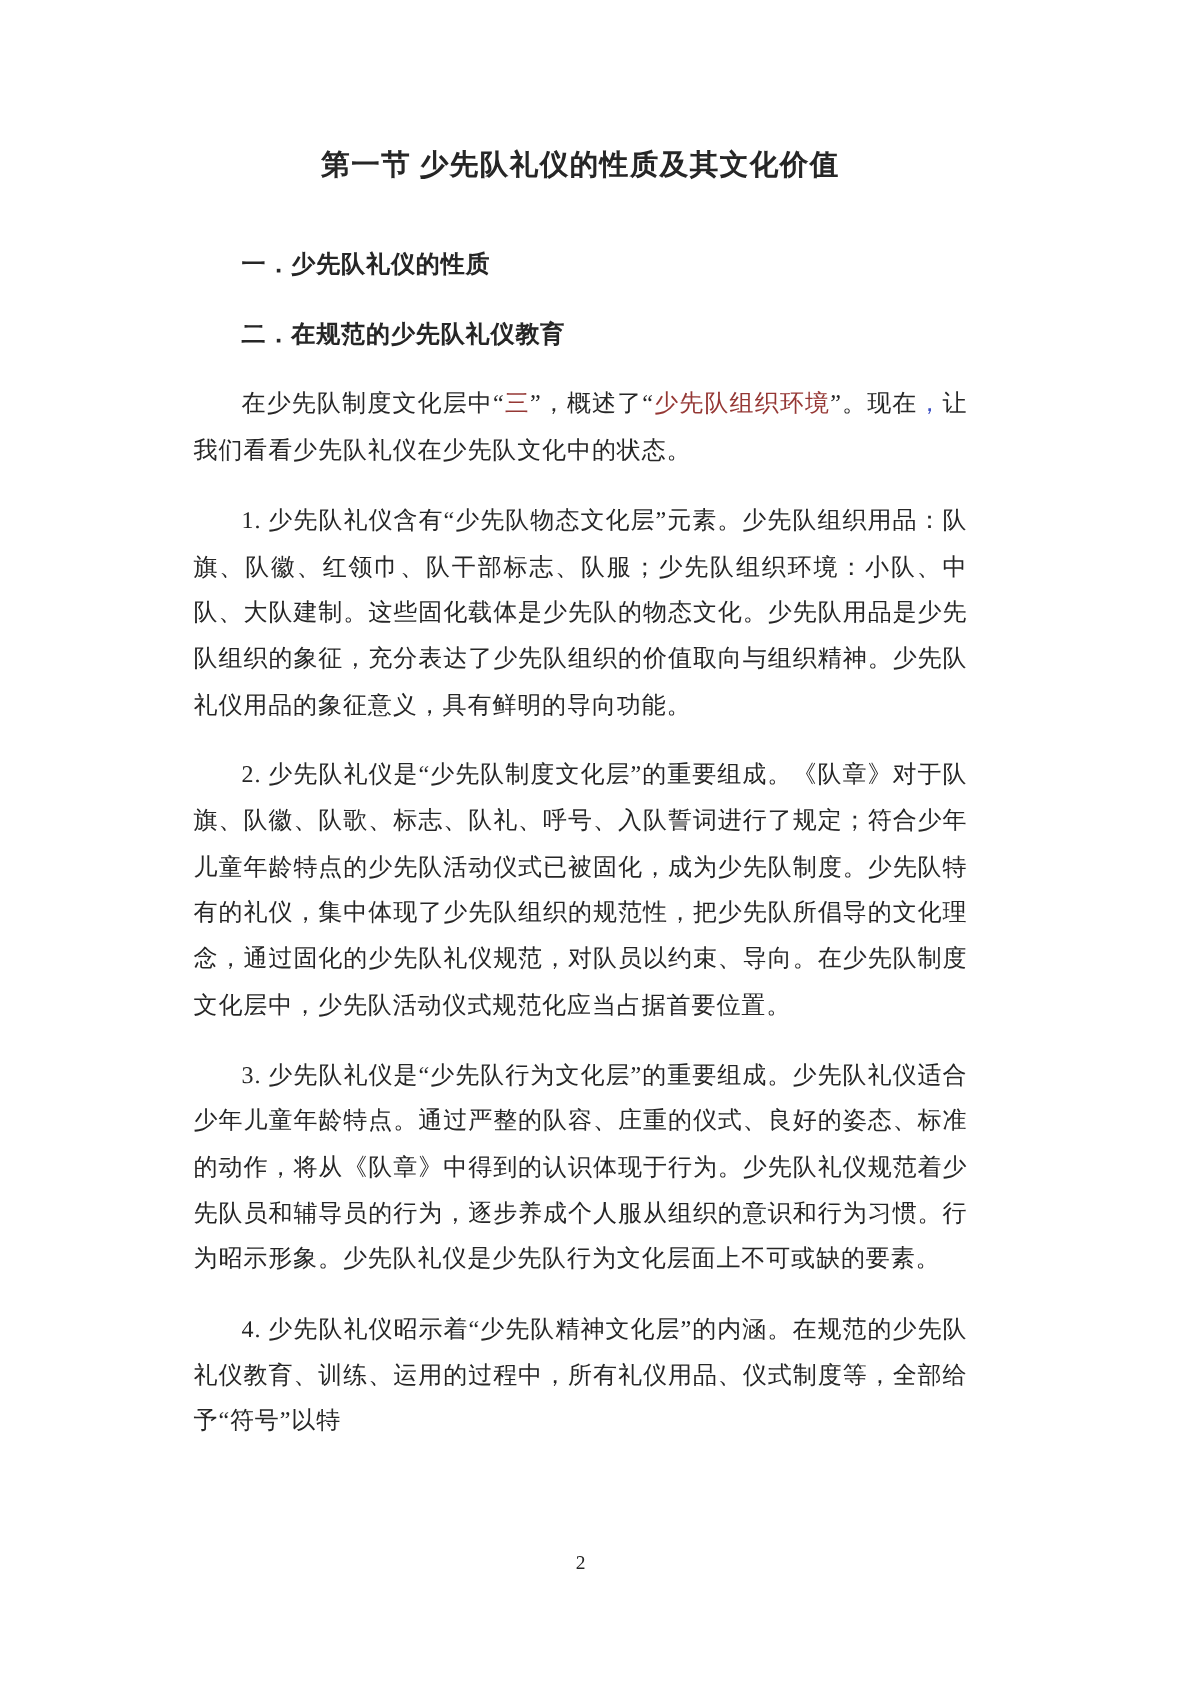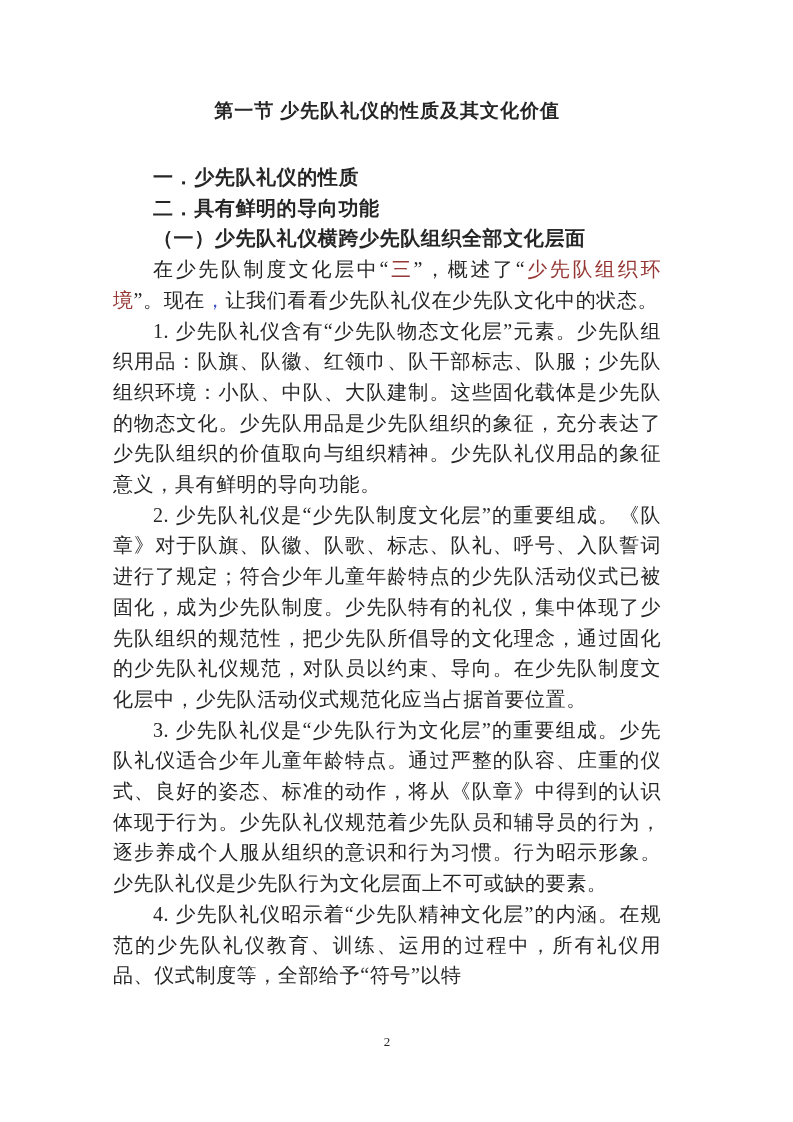--- a/index.html
+++ b/index.html
@@ -26,22 +26,22 @@
   .doc-title{
     margin:0 0 36px 0;
     font-size:19px;
     font-weight:bold;
     line-height:31px;
     text-align:center;
     letter-spacing:1px;
     color:var(--ink);
   }
   .heading,.para{
-    margin:0;
-    font-size:20px;
+    margin:16px;
+    font-size:16px;
     line-height:30.7px;
     text-indent:2em;
     letter-spacing:0.6px;
     color:var(--ink);
   }
   .heading{font-weight:bold;}
   .para{text-align:justify;text-justify:inter-ideograph;}
   .seg-red{color:var(--red);}
   .seg-blue{color:var(--blue);}
   .footer{
@@ -57,24 +57,23 @@
 </head>
 <body>
 
 <div class="page">
 
   <h1 class="doc-title">第一节 少先队礼仪的性质及其文化价值</h1>
 
   <h2 class="heading">一．少先队礼仪的性质</h2>
 
 
-  <h2 class="heading">二．具有鲜明的导向功能</h2>
+  <h2 class="heading">二．在规范的少先队礼仪教育</h2>
 
 
-  <h3 class="heading">（一）少先队礼仪横跨少先队组织全部文化层面</h3>
 
   <p class="para"><span>在少先队制度文化层中“</span><span class="seg-red">三</span><span>”，概述了“</span><span class="seg-red">少先队组织环境</span><span>”。现在</span><span class="seg-blue">，</span><span>让我们看看少先队礼仪在少先队文化中的状态。</span></p>
 
   <p class="para">1. 少先队礼仪含有“少先队物态文化层”元素。少先队组织用品：队旗、队徽、红领巾、队干部标志、队服；少先队组织环境：小队、中队、大队建制。这些固化载体是少先队的物态文化。少先队用品是少先队组织的象征，充分表达了少先队组织的价值取向与组织精神。少先队礼仪用品的象征意义，具有鲜明的导向功能。</p>
 
   <p class="para">2. 少先队礼仪是“少先队制度文化层”的重要组成。《队章》对于队旗、队徽、队歌、标志、队礼、呼号、入队誓词进行了规定；符合少年儿童年龄特点的少先队活动仪式已被固化，成为少先队制度。少先队特有的礼仪，集中体现了少先队组织的规范性，把少先队所倡导的文化理念，通过固化的少先队礼仪规范，对队员以约束、导向。在少先队制度文化层中，少先队活动仪式规范化应当占据首要位置。</p>
 
   <p class="para">3. 少先队礼仪是“少先队行为文化层”的重要组成。少先队礼仪适合少年儿童年龄特点。通过严整的队容、庄重的仪式、良好的姿态、标准的动作，将从《队章》中得到的认识体现于行为。少先队礼仪规范着少先队员和辅导员的行为，逐步养成个人服从组织的意识和行为习惯。行为昭示形象。少先队礼仪是少先队行为文化层面上不可或缺的要素。</p>
 
   <p class="para">4. 少先队礼仪昭示着“少先队精神文化层”的内涵。在规范的少先队礼仪教育、训练、运用的过程中，所有礼仪用品、仪式制度等，全部给予“符号”以特</p>

